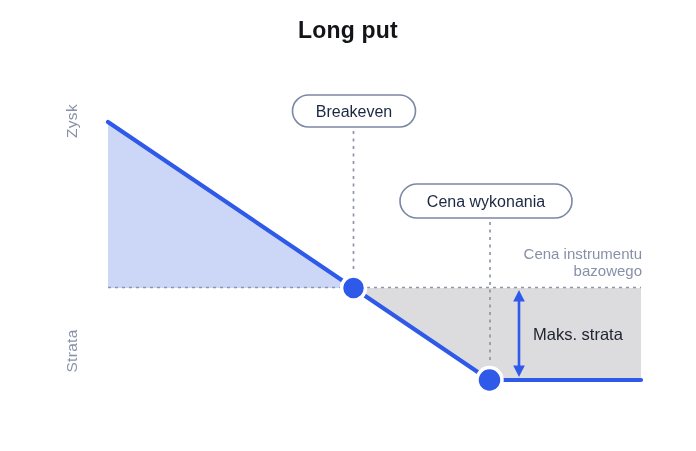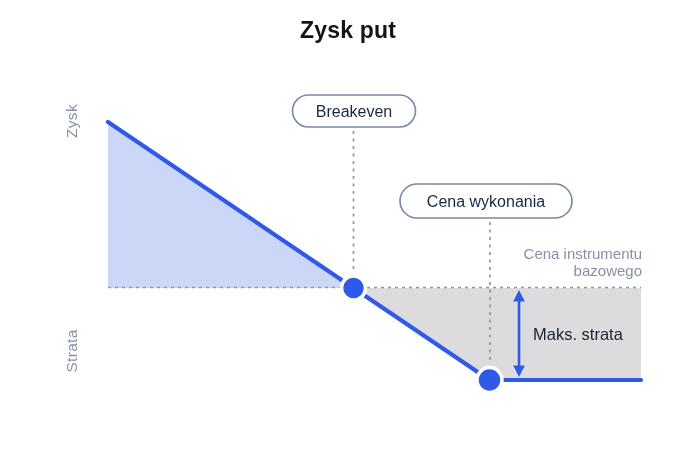--- a/index.html
+++ b/index.html
@@ -24,21 +24,21 @@
   .pill-label { font-size: 16px; }
   .axis-label { font-size: 15.5px; letter-spacing: 0.3px; }
   .muted-label { font-size: 15px; }
   .measure-label { font-size: 16.5px; }
 </style>
 </head>
 <body>
 
 <div class="stage">
 
-  <div class="chart-title" style="color: rgb(19, 20, 23);">Zysk put</div>
+  <div class="chart-title" style="color: rgb(19, 20, 23);">Long put</div>
 
   <svg width="696" height="451" viewBox="0 0 696 451">
 
     <polygon points="108,122 353.5,288 108,288" fill="#ccd7f8"></polygon>
 
     <polygon points="353.5,288 641,288 641,379 489.5,379" fill="#dcdcde"></polygon>
 
     <line x1="108" y1="287.5" x2="641" y2="287.5" stroke-width="1.7" stroke-dasharray="3 4" stroke="#8f96a8"></line>
 
     <line x1="353.5" y1="131" x2="353.5" y2="271" stroke-width="1.7" stroke-dasharray="3 4.5" stroke="#8f96a8"></line>

